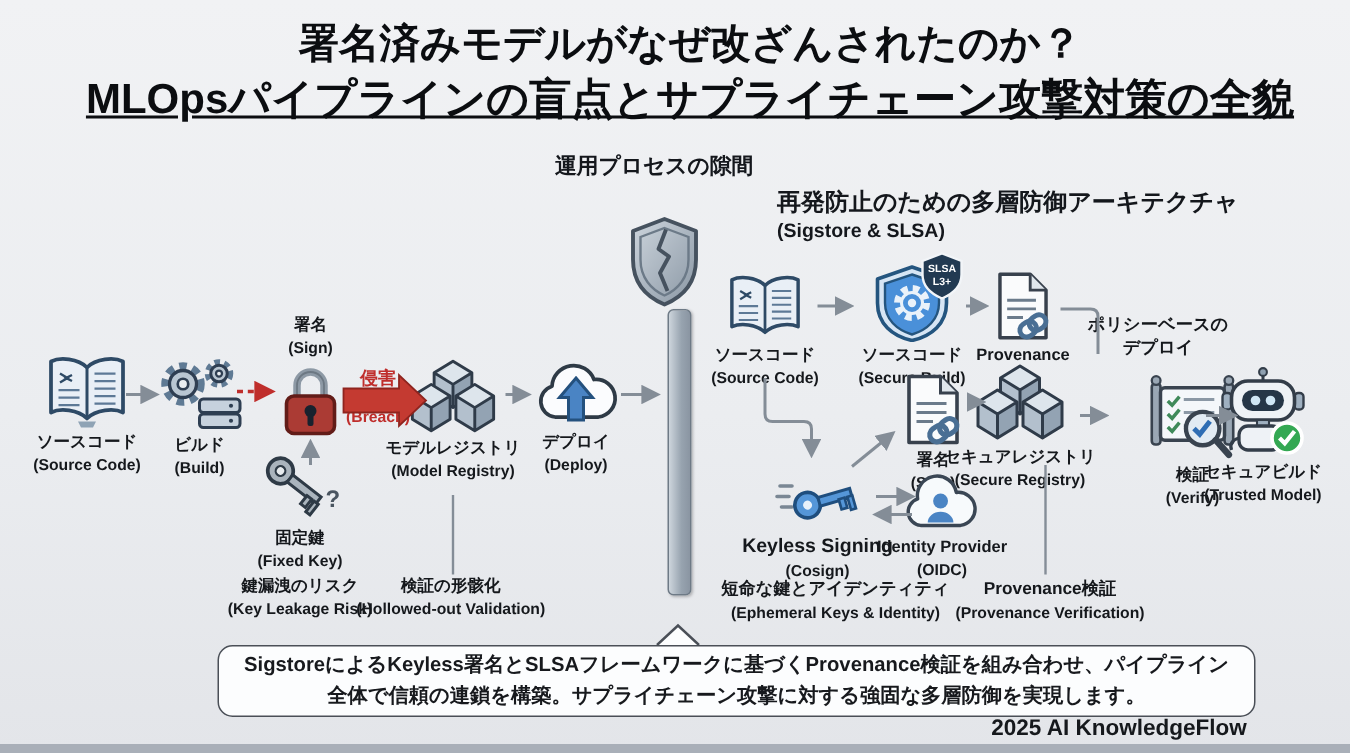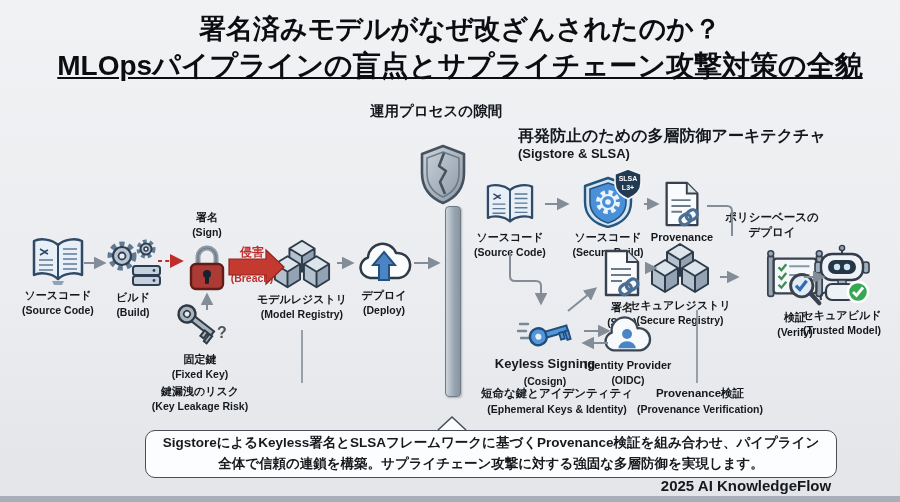--- a/index.html
+++ b/index.html
@@ -135,20 +135,24 @@
       </g>
       <text x="44" y="36" font-size="16" font-weight="bold" fill="#4a5560">?</text>
     </svg>
     <div class="lbl">固定鍵</div>
     <div class="lbl en">(Fixed Key)</div>
   </div>
 
   <div class="node" style="left:115px;top:384px;width:170px;">
     <div class="lbl">鍵漏洩のリスク</div>
     <div class="lbl en">(Key Leakage Risk)</div>
+  </div>
+  <div class="node" style="left:213px;top:384px;width:175px;">
+    <div class="lbl">検証の形骸化</div>
+    <div class="lbl en">(Hollowed-out Validation)</div>
   </div>
 
 
   <svg class="abs" style="left:419px;top:144px;" width="48" height="62" viewBox="0 0 48 62">
     <defs>
       <linearGradient id="gsh" x1="0" y1="0" x2="1" y2="1">
         <stop offset="0" stop-color="#cdd5dd"></stop>
           <stop offset="1" stop-color="#8a97a4"></stop>
       </linearGradient>
     </defs>

